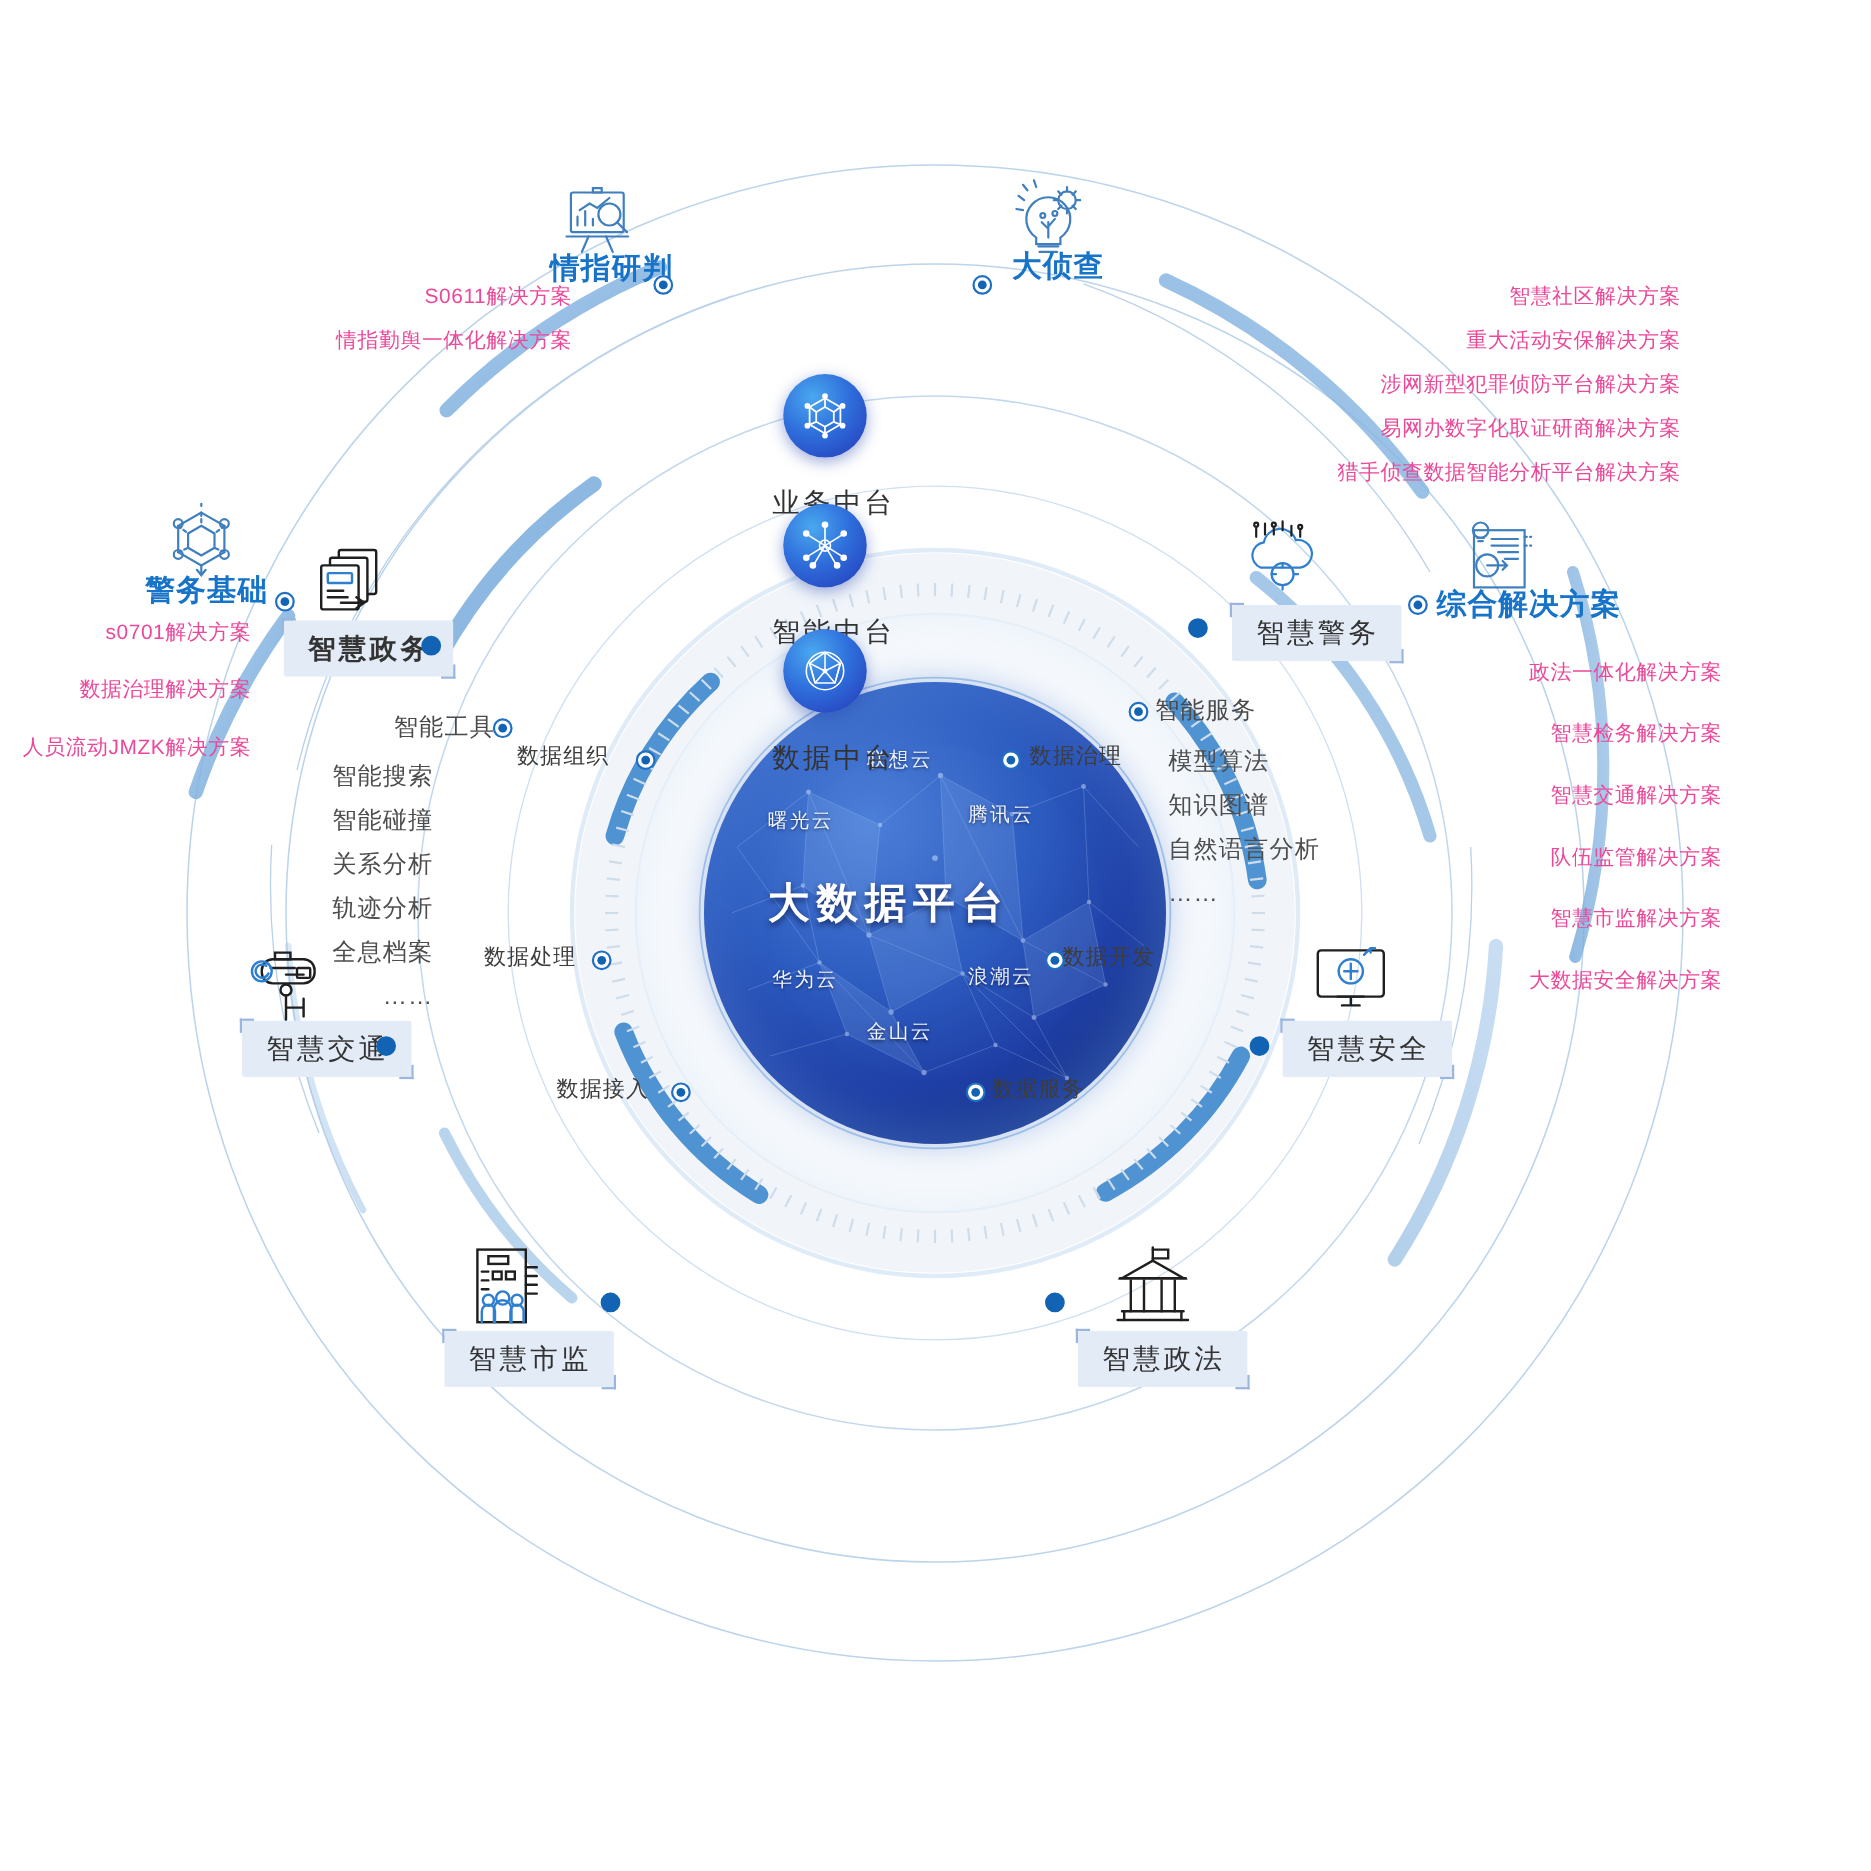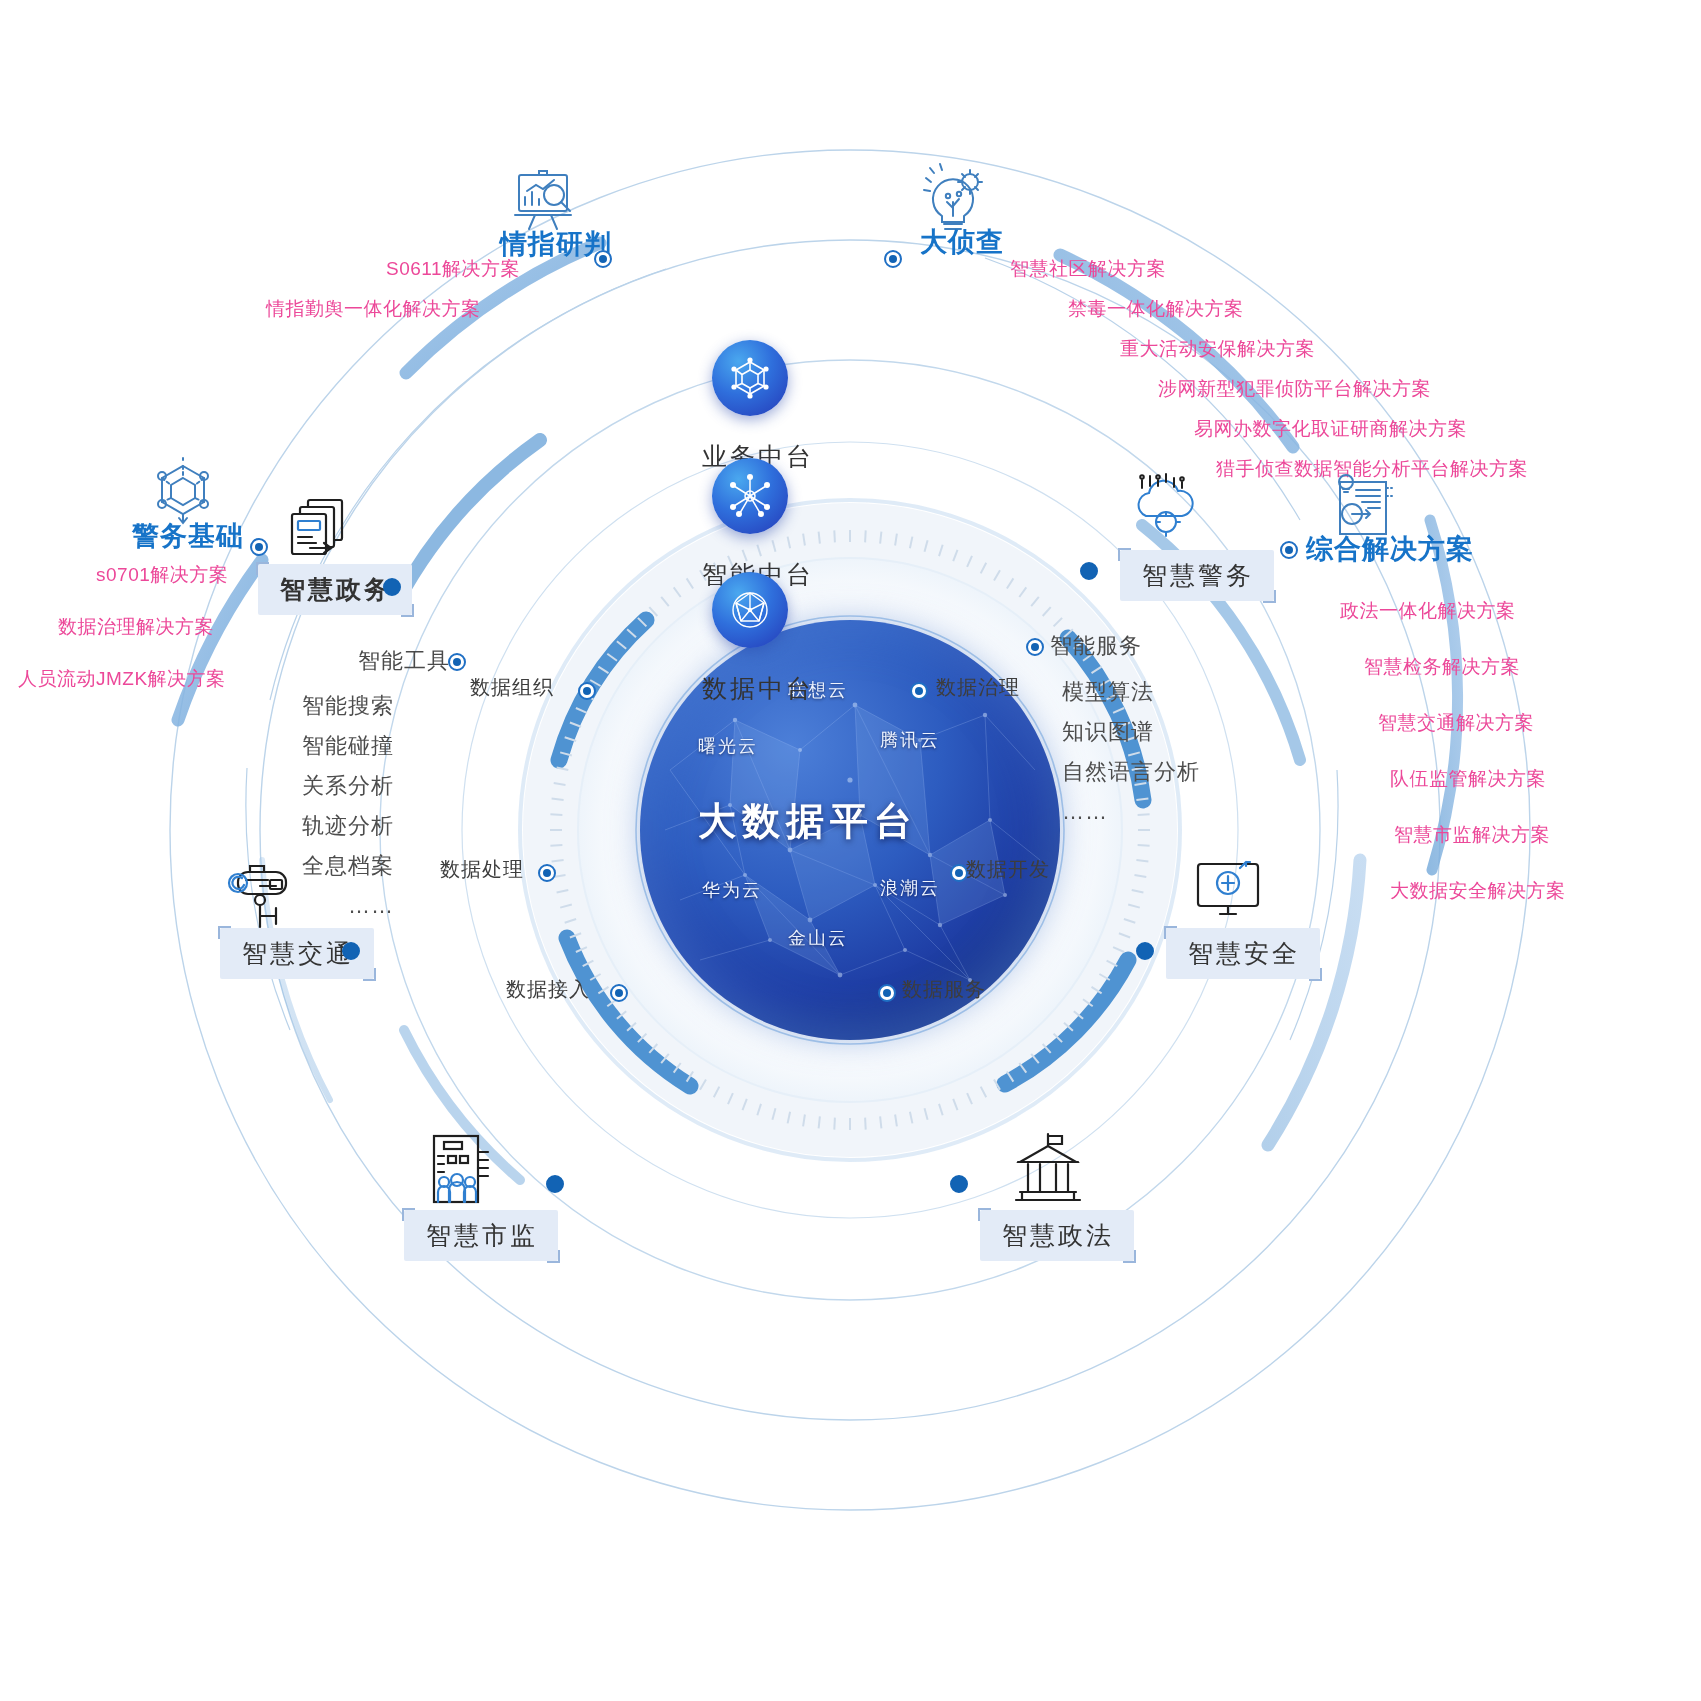--- a/index.html
+++ b/index.html
@@ -5,21 +5,21 @@
   html,body{margin:0;padding:0;background:#ffffff;}
   body{
     width:1701px;height:1701px;position:relative;overflow:hidden;
     font-family:"Liberation Sans","DejaVu Sans",sans-serif;
     color:#3b3b3b;
   }
   #stage{position:absolute;left:0;top:0;width:1701px;height:1701px;}
   svg.layer{position:absolute;left:0;top:0;width:1701px;height:1701px;pointer-events:none;}
 
   
-  .abs{position:absolute;white-space:nowrap;}
+  .abs{position:absolute;white-space:nowrap;text-align:right;}
   .sol{font-size:19px;color:#ec4899;letter-spacing:.5px;}
   .cat-title{font-size:27px;font-weight:bold;color:#1673c8;letter-spacing:1px;}
   .ring-label{font-size:20px;color:#3d3d3d;letter-spacing:1px;}
   .ring-label-sm{font-size:22px;color:#4a4a4a;letter-spacing:1px;}
   .sub-list{font-size:22px;color:#4d4d4d;letter-spacing:1px;line-height:40px;text-align:right;}
   .sub-list.left{text-align:left;}
 
   
   .chip{
     position:absolute;background:#e3ebf7;color:#333;
@@ -449,21 +449,20 @@
         <path d="M14 18 l5 4 M12 30 l6 1 M18 8 l4 5 M28 4 l2 6"></path>
       </g>
     </svg>
   </div>
   <span class="abs cat-title" style="left:920px;top:224px;">大侦查</span>
   <div class="dot" style="left:884px;top:250px;">
       <i></i>
     </div>
   <div class="abs" style="left:1010px;top:256px;">
     <div class="sol" style="margin-left:0px;margin-bottom:14px;">智慧社区解决方案</div>
-    <div class="sol" style="margin-left:58px;margin-bottom:14px;">禁毒一体化解决方案</div>
     <div class="sol" style="margin-left:110px;margin-bottom:14px;">重大活动安保解决方案</div>
     <div class="sol" style="margin-left:148px;margin-bottom:14px;">涉网新型犯罪侦防平台解决方案</div>
     <div class="sol" style="margin-left:184px;margin-bottom:14px;">易网办数字化取证研商解决方案</div>
     <div class="sol" style="margin-left:206px;">猎手侦查数据智能分析平台解决方案</div>
   </div>
 
   <div class="icon" style="left:138px;top:452px;">
     <svg width="90" height="80" viewBox="0 0 90 80">
       <g stroke="#3f7fbe" stroke-width="2" fill="none" stroke-linecap="round">
         <path d="M45 14 L66 26 L66 50 L45 62 L24 50 L24 26 Z"></path>

